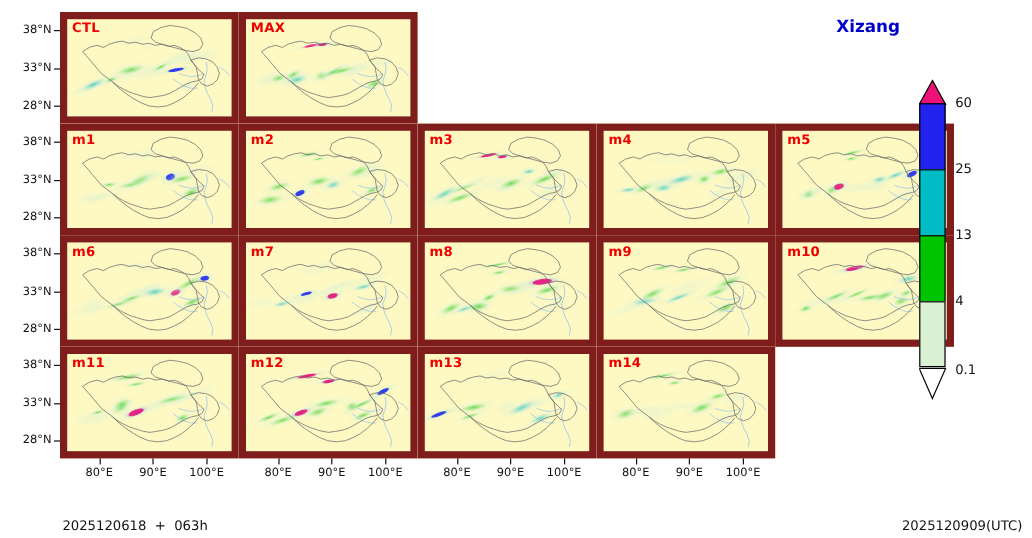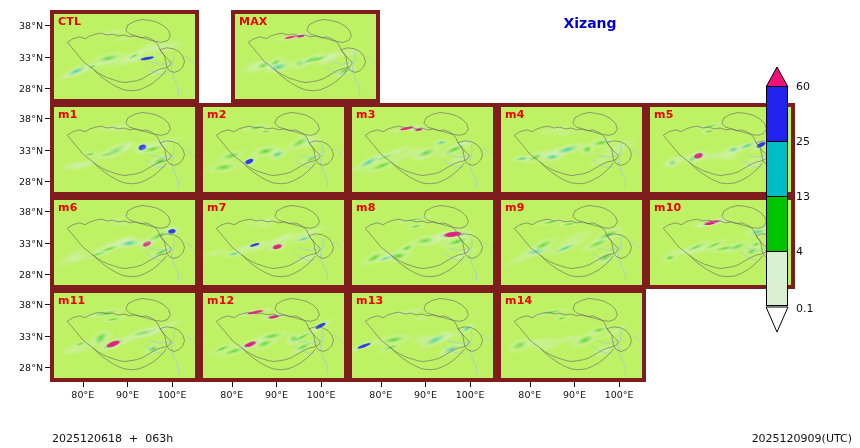--- a/index.html
+++ b/index.html
@@ -4,31 +4,31 @@
 <style>
   html,body{margin:0;padding:0;}
   body{
     width:860px;height:448px;background:#ffffff;
     font-family:"DejaVu Sans","Liberation Sans",sans-serif;
     position:relative;overflow:hidden;
   }
   .abs{position:absolute;}
 
   
-  #title-block{left:430px;top:14px;width:320px;text-align:center;}
+  #title-block{left:430px;top:14px;width:320px;text-align:right;}
   #region-title{font-size:14px;font-weight:bold;color:#0000cc;line-height:18px;}
   #var-title{font-size:13px;color:#111111;line-height:18px;}
   #period-title{font-size:13px;color:#111111;line-height:18px;}
   #model-title{font-size:12px;color:#a8a8a8;line-height:17px;}
 
   
   #panel-grid{left:50px;top:10px;width:745px;height:372px;}
   .prow{position:absolute;left:0;width:745px;height:93px;}
   .panel{position:absolute;top:0;width:149px;height:93px;
-         border:4px solid #7f1d1d;box-sizing:border-box;background:#bef264;
+         border:6px solid #7f1d1d;box-sizing:border-box;background:#fef9c3;
          overflow:hidden;}
   .panel.empty{border:none;background:transparent;}
   .panel-label{position:absolute;left:4px;top:1px;font-size:11px;font-weight:bold;
                color:#ee0000;z-index:6;letter-spacing:.2px;}
   .map-svg{position:absolute;left:0;top:0;width:100%;height:100%;}
 
   
   .ytick{position:absolute;right:4px;font-size:9.5px;color:#111;
          transform:translateY(-50%);white-space:nowrap;}
   .ytick-mark{position:absolute;width:5px;height:1px;background:#111;}
@@ -144,21 +144,21 @@
           <path d="M 101,52 L 107,54 L 113,55 L 119,54 L 124,52" fill="none" stroke="#9dc7e8" stroke-width="0.7"></path>
           <path d="M 96,57 L 101,61 L 106,64 L 112,66 L 118,66" fill="none" stroke="#9dc7e8" stroke-width="0.7"></path>
           <path d="M 138,46 L 143,49 L 147,54" fill="none" stroke="#9dc7e8" stroke-width="0.7"></path>
           <path d="M 14,31 L 20,27 L 27,25 L 33,27 L 38,24 L 44,22 L 50,21 L 56,23 L 62,22 L 68,24 L 74,23 L 80,25 L 86,24 L 92,26 L 97,25 L 102,27 L 107,30 L 110,34 L 112,39 L 115,43 L 118,47 L 121,50 L 124,53 L 122,57 L 118,59 L 113,60 L 108,62 L 103,65 L 98,68 L 93,71 L 87,73 L 81,74 L 75,75 L 69,74 L 63,72 L 57,70 L 51,67 L 46,64 L 41,60 L 36,56 L 31,52 L 27,47 L 23,42 L 19,37 Z" fill="none" stroke="#6b6b6b" stroke-width="0.7"></path>
           <path d="M 78,12 L 85,8 L 93,6 L 101,7 L 109,9 L 116,13 L 121,18 L 123,24 L 120,29 L 114,31 L 107,30 L 100,28 L 93,26 L 86,24 L 80,22 L 76,18 Z" fill="none" stroke="#6b6b6b" stroke-width="0.7"></path>
           <path d="M 112,39 L 119,37 L 126,38 L 132,41 L 136,46 L 138,52 L 136,58 L 132,62 L 127,64 L 122,62 L 119,58 L 118,52 L 117,46 Z" fill="none" stroke="#6b6b6b" stroke-width="0.7"></path>
           <path d="M 41,60 L 47,66 L 53,71 L 60,76 L 67,80 L 74,83 L 82,84 L 90,83 L 97,80 L 104,76 L 110,71 L 115,66 L 119,61" fill="none" stroke="#6b6b6b" stroke-width="0.7"></path>
         </svg>
         <div class="panel-label" style="color: rgb(238, 0, 0);">CTL</div>
       </div>
-      <div class="panel" style="left: 149px; margin-left: 32px;">
+      <div class="panel" style="left: 149px;">
         <svg class="map-svg" viewBox="0 0 149 93" preserveAspectRatio="none">
           <defs>
             <radialGradient id="g1_0" cx="50%" cy="50%" r="50%">
               <stop offset="0%" stop-color="#d9f0d3" stop-opacity="0.49"></stop>
               <stop offset="55%" stop-color="#d9f0d3" stop-opacity="0.27"></stop>
               <stop offset="100%" stop-color="#d9f0d3" stop-opacity="0"></stop>
             </radialGradient>
             <radialGradient id="g1_1" cx="50%" cy="50%" r="50%">
               <stop offset="0%" stop-color="#00c400" stop-opacity="0.50"></stop>
               <stop offset="55%" stop-color="#d9f0d3" stop-opacity="0.28"></stop>

